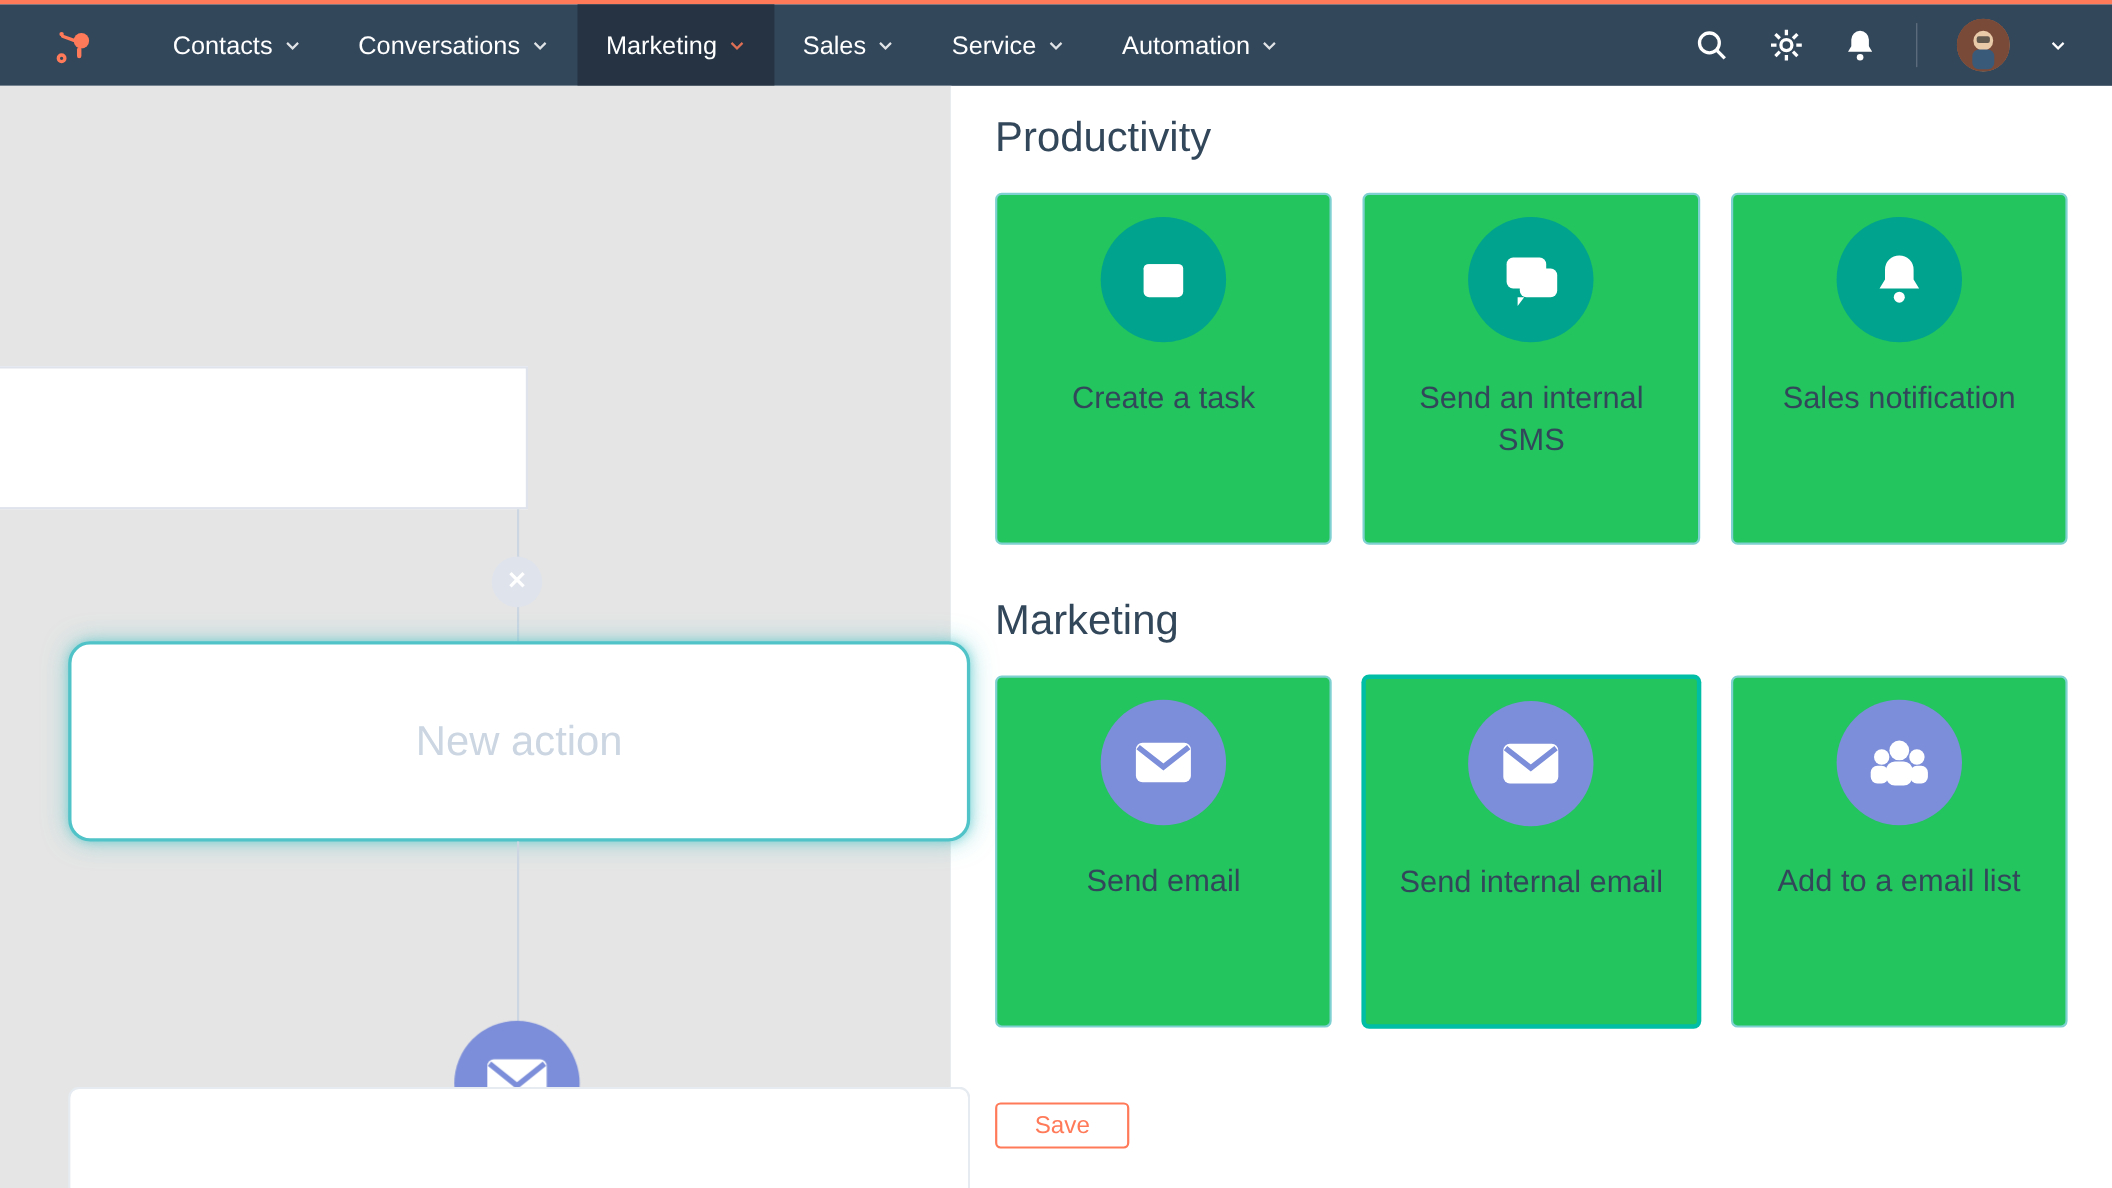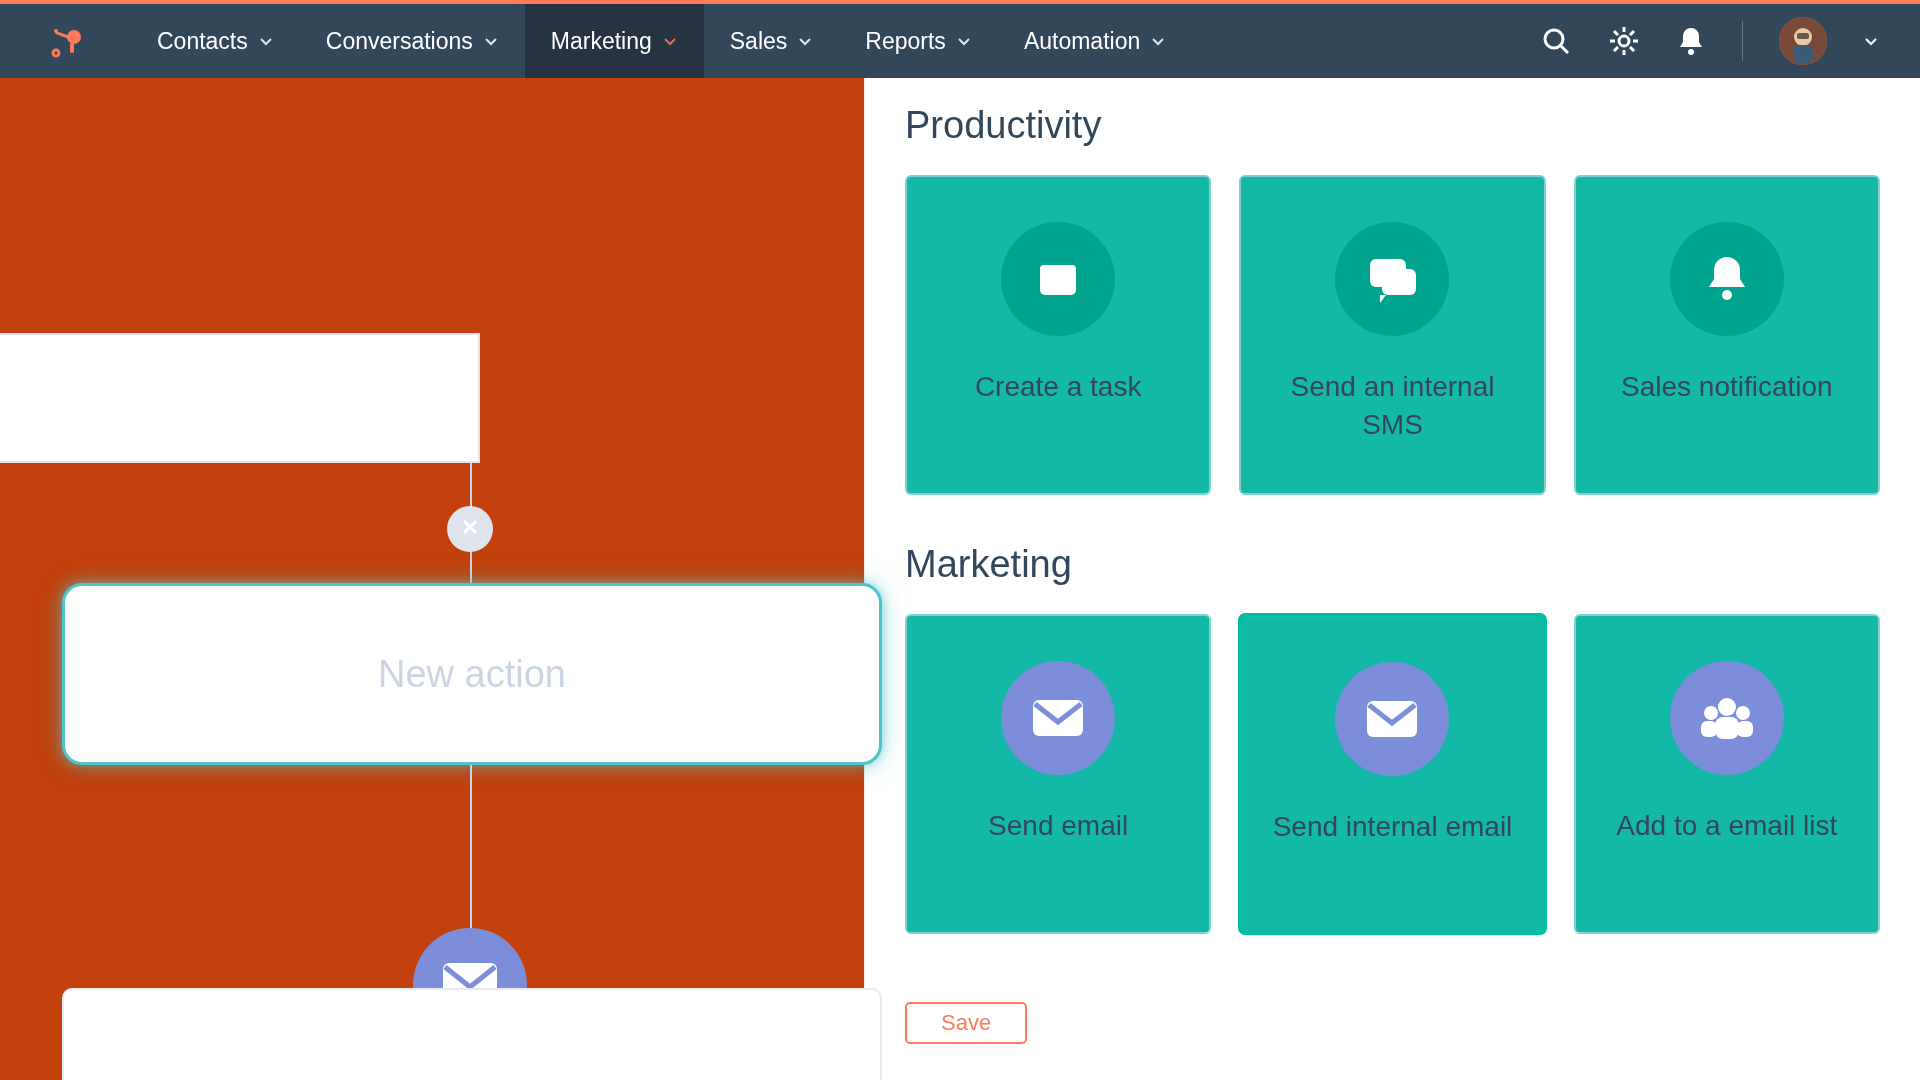--- a/index.html
+++ b/index.html
@@ -31,21 +31,21 @@
 .nav-right { margin-left: auto; display: flex; align-items: center; gap: 36px; }
 .nav-icon { cursor: pointer; display:flex; align-items:center; }
 .divider { width: 1px; height: 40px; background: rgba(255,255,255,.25); }
 .avatar {
   width: 48px; height: 48px; border-radius: 50%;
   background: linear-gradient(135deg,#8a5a44,#b08968);
   display:flex; align-items:center; justify-content:center; overflow:hidden;
 }
 
 .main { display: flex; height: calc(100% - 78px); }
-.canvas { flex: 1; position: relative; background: #c2410c; }
+.canvas { flex: 1; position: relative; background: #e5e5e5; }
 .sidepanel {
   width: 1056px; background: #fff;
   border-left: 1px solid #e5ebf0;
   padding: 10px 40px 40px 40px; overflow:auto;
 }
 
 
 .enroll-box {
   position:absolute; left:-80px; top:255px; width:560px; height:130px;
   background:#fff; border:2px solid #dfe3eb;
@@ -80,22 +80,22 @@
   background:#fff; border:2px solid #e5ebf0; border-radius:10px;
   padding: 88px 40px 30px 40px; text-align:center;
 }
 .action-card-text { font-size:33px; color:#33475b; font-weight:600; }
 .action-card-text .inner { color:#0091ae; font-weight:600; }
 
 
 .section-title { font-size:38px; color:#33475b; font-weight:500; margin: 16px 0 28px 0; }
 .card-grid { display:grid; grid-template-columns: repeat(3, 1fr); gap: 28px; margin-bottom: 48px; }
 .action-option {
-  border:2px solid #7fd1d1; border-radius:6px; background:#14b8a6;
-  height: 320px; padding: 41px 18px;
+  border:2px solid #7fd1d1; border-radius:6px; background:#22c55e;
+  height: 320px; padding: 16px 18px;
   display:flex; flex-direction:column; align-items:center;
   cursor:pointer;
 }
 .action-option.selected { border:3px solid #00bda5; box-shadow:0 0 0 1px #00bda5; }
 .opt-icon-circle {
   width:114px; height:114px; border-radius:50%;
   display:flex; align-items:center; justify-content:center;
   margin-top: 4px; margin-bottom: 32px;
 }
 .opt-icon-circle.teal { background:#00a38d; }
@@ -146,21 +146,21 @@
             <path d="M3 6l5 5 5-5" stroke="#ff7a59" stroke-width="2" fill="none"></path>
           </svg></span>
     </div>
     <div class="nav-item">
       <span>Sales</span>
       <span class="chev"><svg width="16" height="16" viewBox="0 0 16 16">
             <path d="M3 6l5 5 5-5" stroke="#fff" stroke-width="2" fill="none"></path>
           </svg></span>
     </div>
     <div class="nav-item">
-      <span>Reports</span>
+      <span>Service</span>
       <span class="chev"><svg width="16" height="16" viewBox="0 0 16 16">
             <path d="M3 6l5 5 5-5" stroke="#fff" stroke-width="2" fill="none"></path>
           </svg></span>
     </div>
     <div class="nav-item">
       <span>Automation</span>
       <span class="chev"><svg width="16" height="16" viewBox="0 0 16 16">
             <path d="M3 6l5 5 5-5" stroke="#fff" stroke-width="2" fill="none"></path>
           </svg></span>
     </div>

